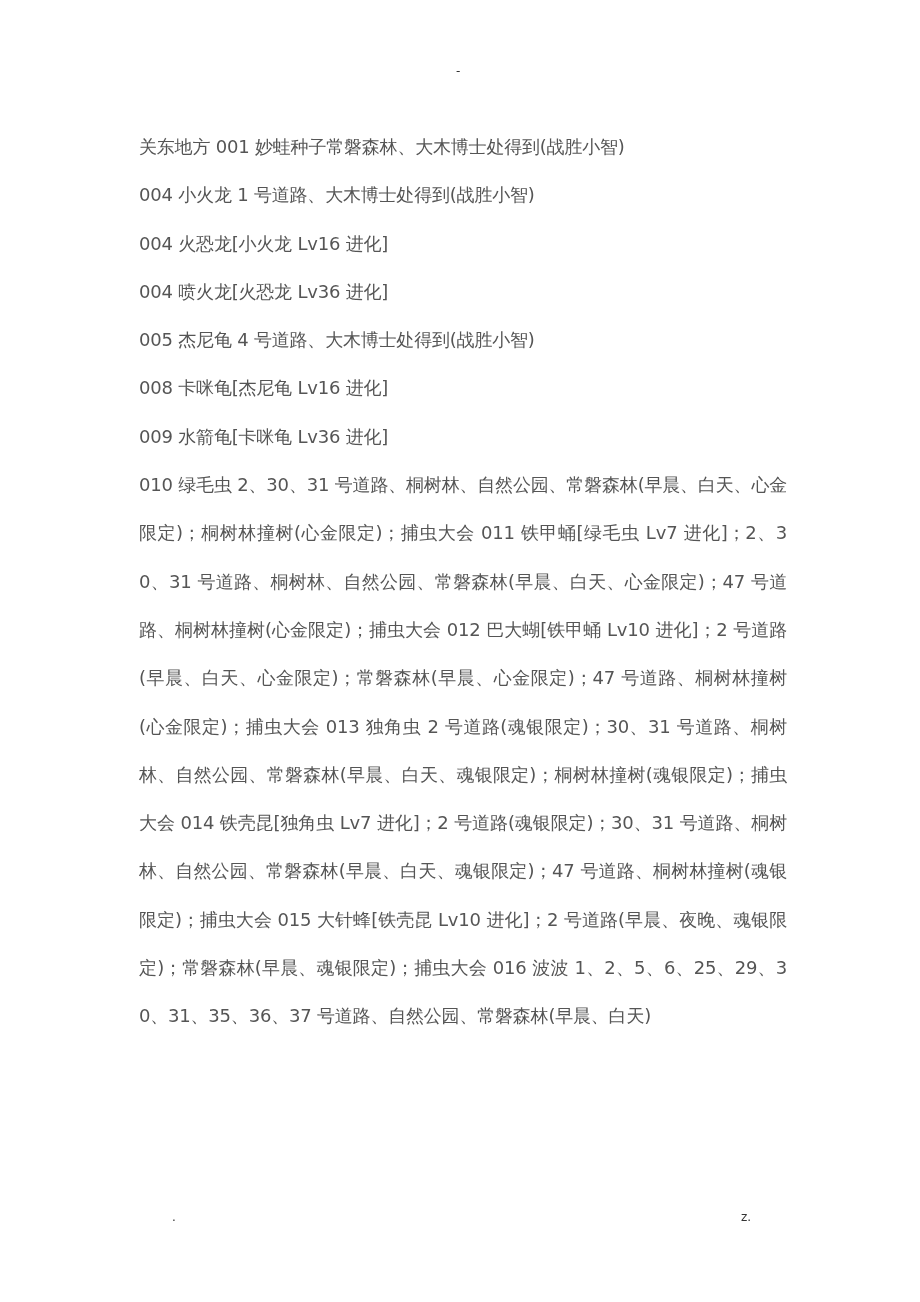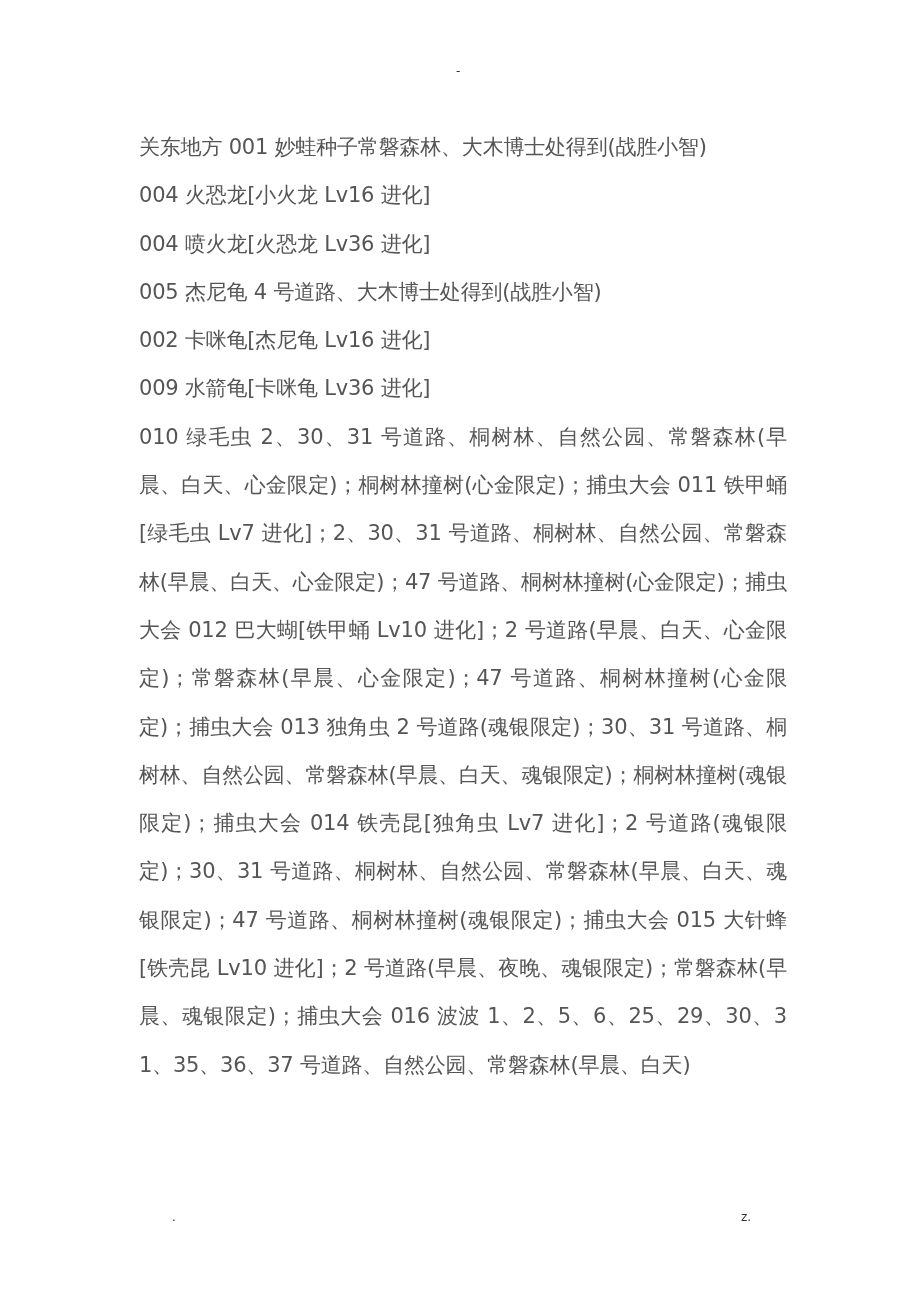--- a/index.html
+++ b/index.html
@@ -1,32 +1,33 @@
 <!DOCTYPE html>
 <html><head>
 <meta charset="utf-8">
 <style>
   html, body { margin: 0; padding: 0; background: #ffffff; }
   body { width: 920px; height: 1302px; position: relative; overflow: hidden;
          font-family: "DejaVu Sans", "Liberation Sans", sans-serif; color: #555555; }
   .header-mark { position: absolute; top: 64px; left: 456px; font-size: 12px; color: #333; }
   .content { position: absolute; left: 139px; top: 123px; width: 648px; }
-  .para { font-size: 21px; line-height: 48.3px; margin: 0; text-align: justify; word-break: break-all; letter-spacing: -0.2px; }
+  .para { font-size: 18px; line-height: 48.3px; margin: 0; text-align: justify; word-break: break-all; letter-spacing: -0.2px; }
   .footer-left { position: absolute; top: 1210px; left: 172px; font-size: 12px; color: #333; }
   .footer-right { position: absolute; top: 1210px; left: 741px; font-size: 12px; color: #333; }
 </style>
 </head>
 <body>
 
 <div class="header-mark">-</div>
 
 <div class="content">
   <p class="para">关东地方 001  妙蛙种子常磐森林、大木博士处得到(战胜小智)</p>
+  <p class="para">004  小火龙 1 号道路、大木博士处得到(战胜小智)</p>
   <p class="para">004  火恐龙[小火龙 Lv16 进化]</p>
   <p class="para">004  喷火龙[火恐龙 Lv36 进化]</p>
   <p class="para">005  杰尼龟 4 号道路、大木博士处得到(战胜小智)</p>
-  <p class="para">002  卡咪龟[杰尼龟 Lv16 进化]</p>
+  <p class="para">008  卡咪龟[杰尼龟 Lv16 进化]</p>
   <p class="para">009  水箭龟[卡咪龟 Lv36 进化]</p>
   <p class="para">010  绿毛虫 2、30、31 号道路、桐树林、自然公园、常磐森林(早晨、白天、心金限定)；桐树林撞树(心金限定)；捕虫大会 011  铁甲蛹[绿毛虫 Lv7 进化]；2、30、31 号道路、桐树林、自然公园、常磐森林(早晨、白天、心金限定)；47 号道路、桐树林撞树(心金限定)；捕虫大会 012  巴大蝴[铁甲蛹 Lv10 进化]；2 号道路(早晨、白天、心金限定)；常磐森林(早晨、心金限定)；47 号道路、桐树林撞树(心金限定)；捕虫大会 013  独角虫 2 号道路(魂银限定)；30、31 号道路、桐树林、自然公园、常磐森林(早晨、白天、魂银限定)；桐树林撞树(魂银限定)；捕虫大会 014  铁壳昆[独角虫 Lv7 进化]；2 号道路(魂银限定)；30、31 号道路、桐树林、自然公园、常磐森林(早晨、白天、魂银限定)；47 号道路、桐树林撞树(魂银限定)；捕虫大会 015  大针蜂[铁壳昆 Lv10 进化]；2 号道路(早晨、夜晚、魂银限定)；常磐森林(早晨、魂银限定)；捕虫大会 016  波波 1、2、5、6、25、29、30、31、35、36、37 号道路、自然公园、常磐森林(早晨、白天)</p>
 </div>
 
 <div class="footer-left">.</div>
 <div class="footer-right">z.</div>
 
 </body></html>

